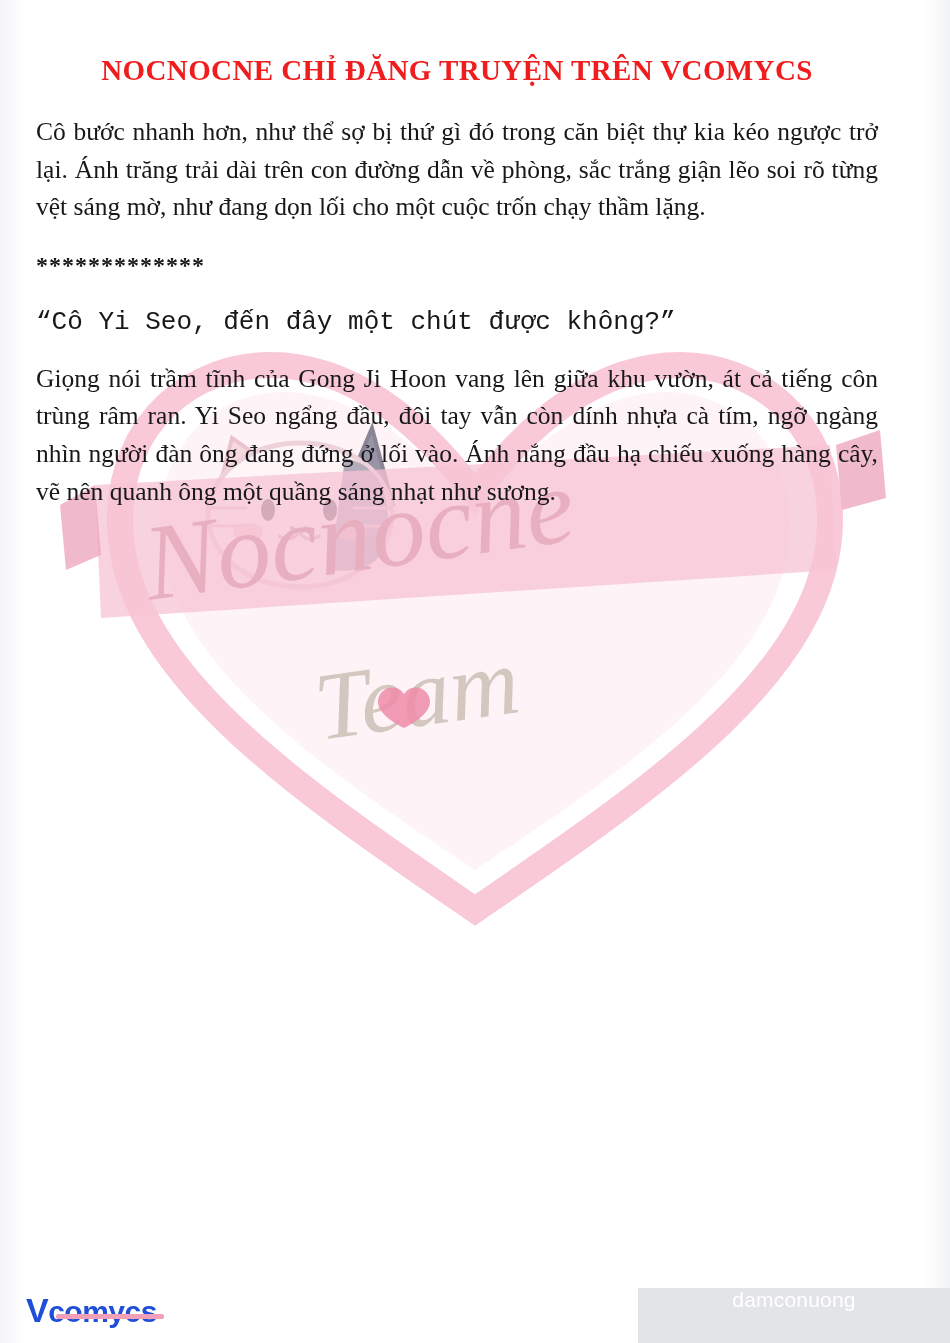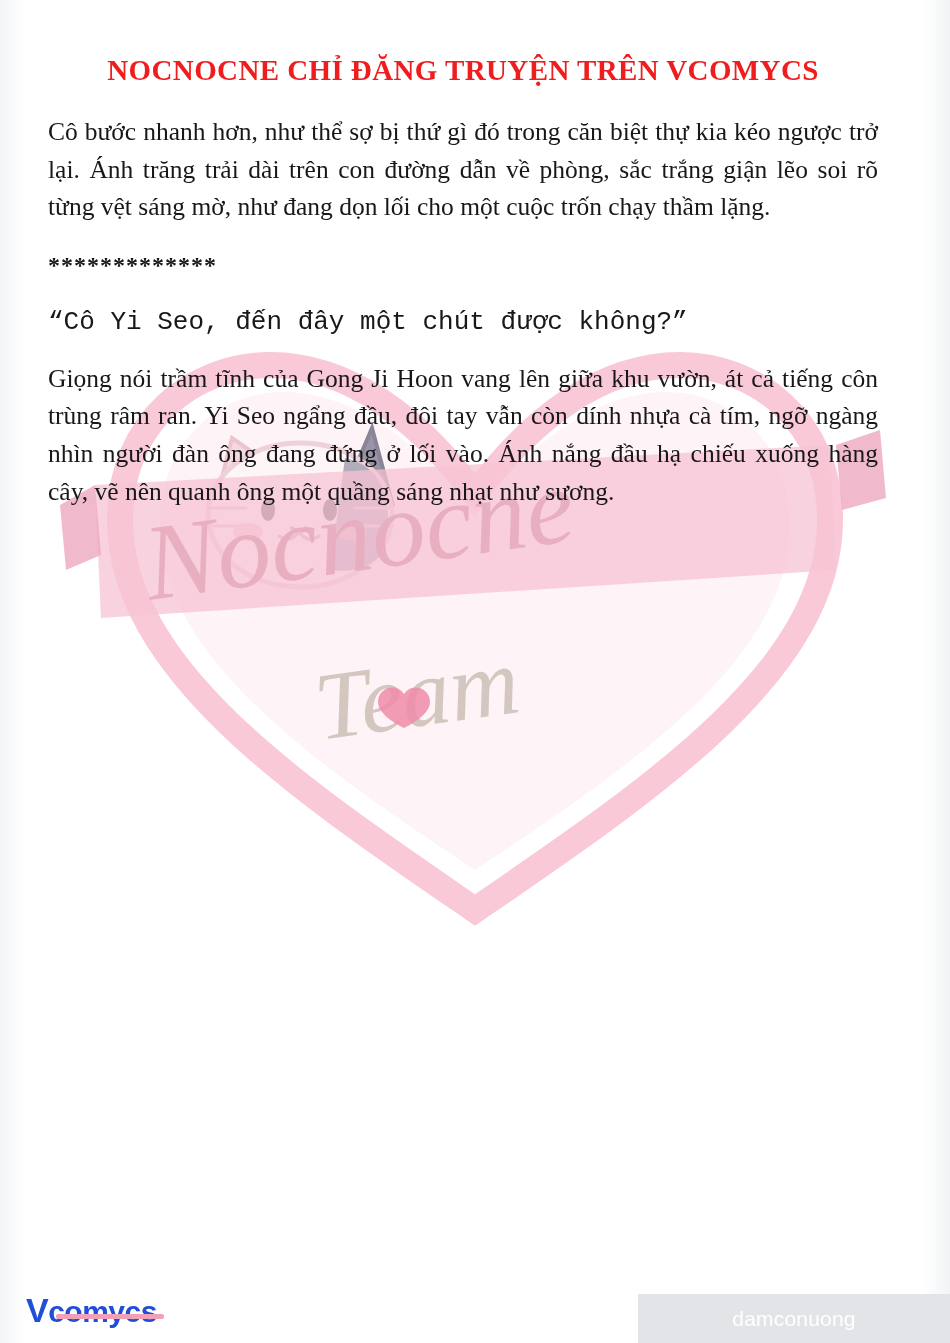--- a/index.html
+++ b/index.html
@@ -42,21 +42,21 @@
     height: 680px;
     pointer-events: none;
     opacity: 1;
   }
   #watermark svg { display: block; }
 
   
   #content {
     position: relative;
     z-index: 3;
-    padding: 46px 72px 0 48px;
+    padding: 46px 72px 0 36px;
     box-sizing: border-box;
   }
 
   .banner-title {
     text-align: center;
     color: #ef1d1d;
     font-weight: bold;
     font-size: 29px;
     letter-spacing: 0.4px;
     margin: 8px 0 26px 0;
@@ -125,25 +125,25 @@
     height: 5px;
     background: #f2a0b8;
     border-radius: 2px;
   }
 
   #footer-right {
     position: absolute;
     right: 0;
     bottom: 0;
     width: 312px;
-    height: 49px;
+    height: 55px;
     background: #e3e4e7;
     z-index: 5;
     display: flex;
-    align-items: center;
+    align-items: flex-start;
     justify-content: center;
   }
   #footer-right span {
     color: #ffffff;
     font-family: "Liberation Sans", sans-serif;
     font-size: 21px;
     letter-spacing: 0.2px;
   }
 </style>
 </head>

